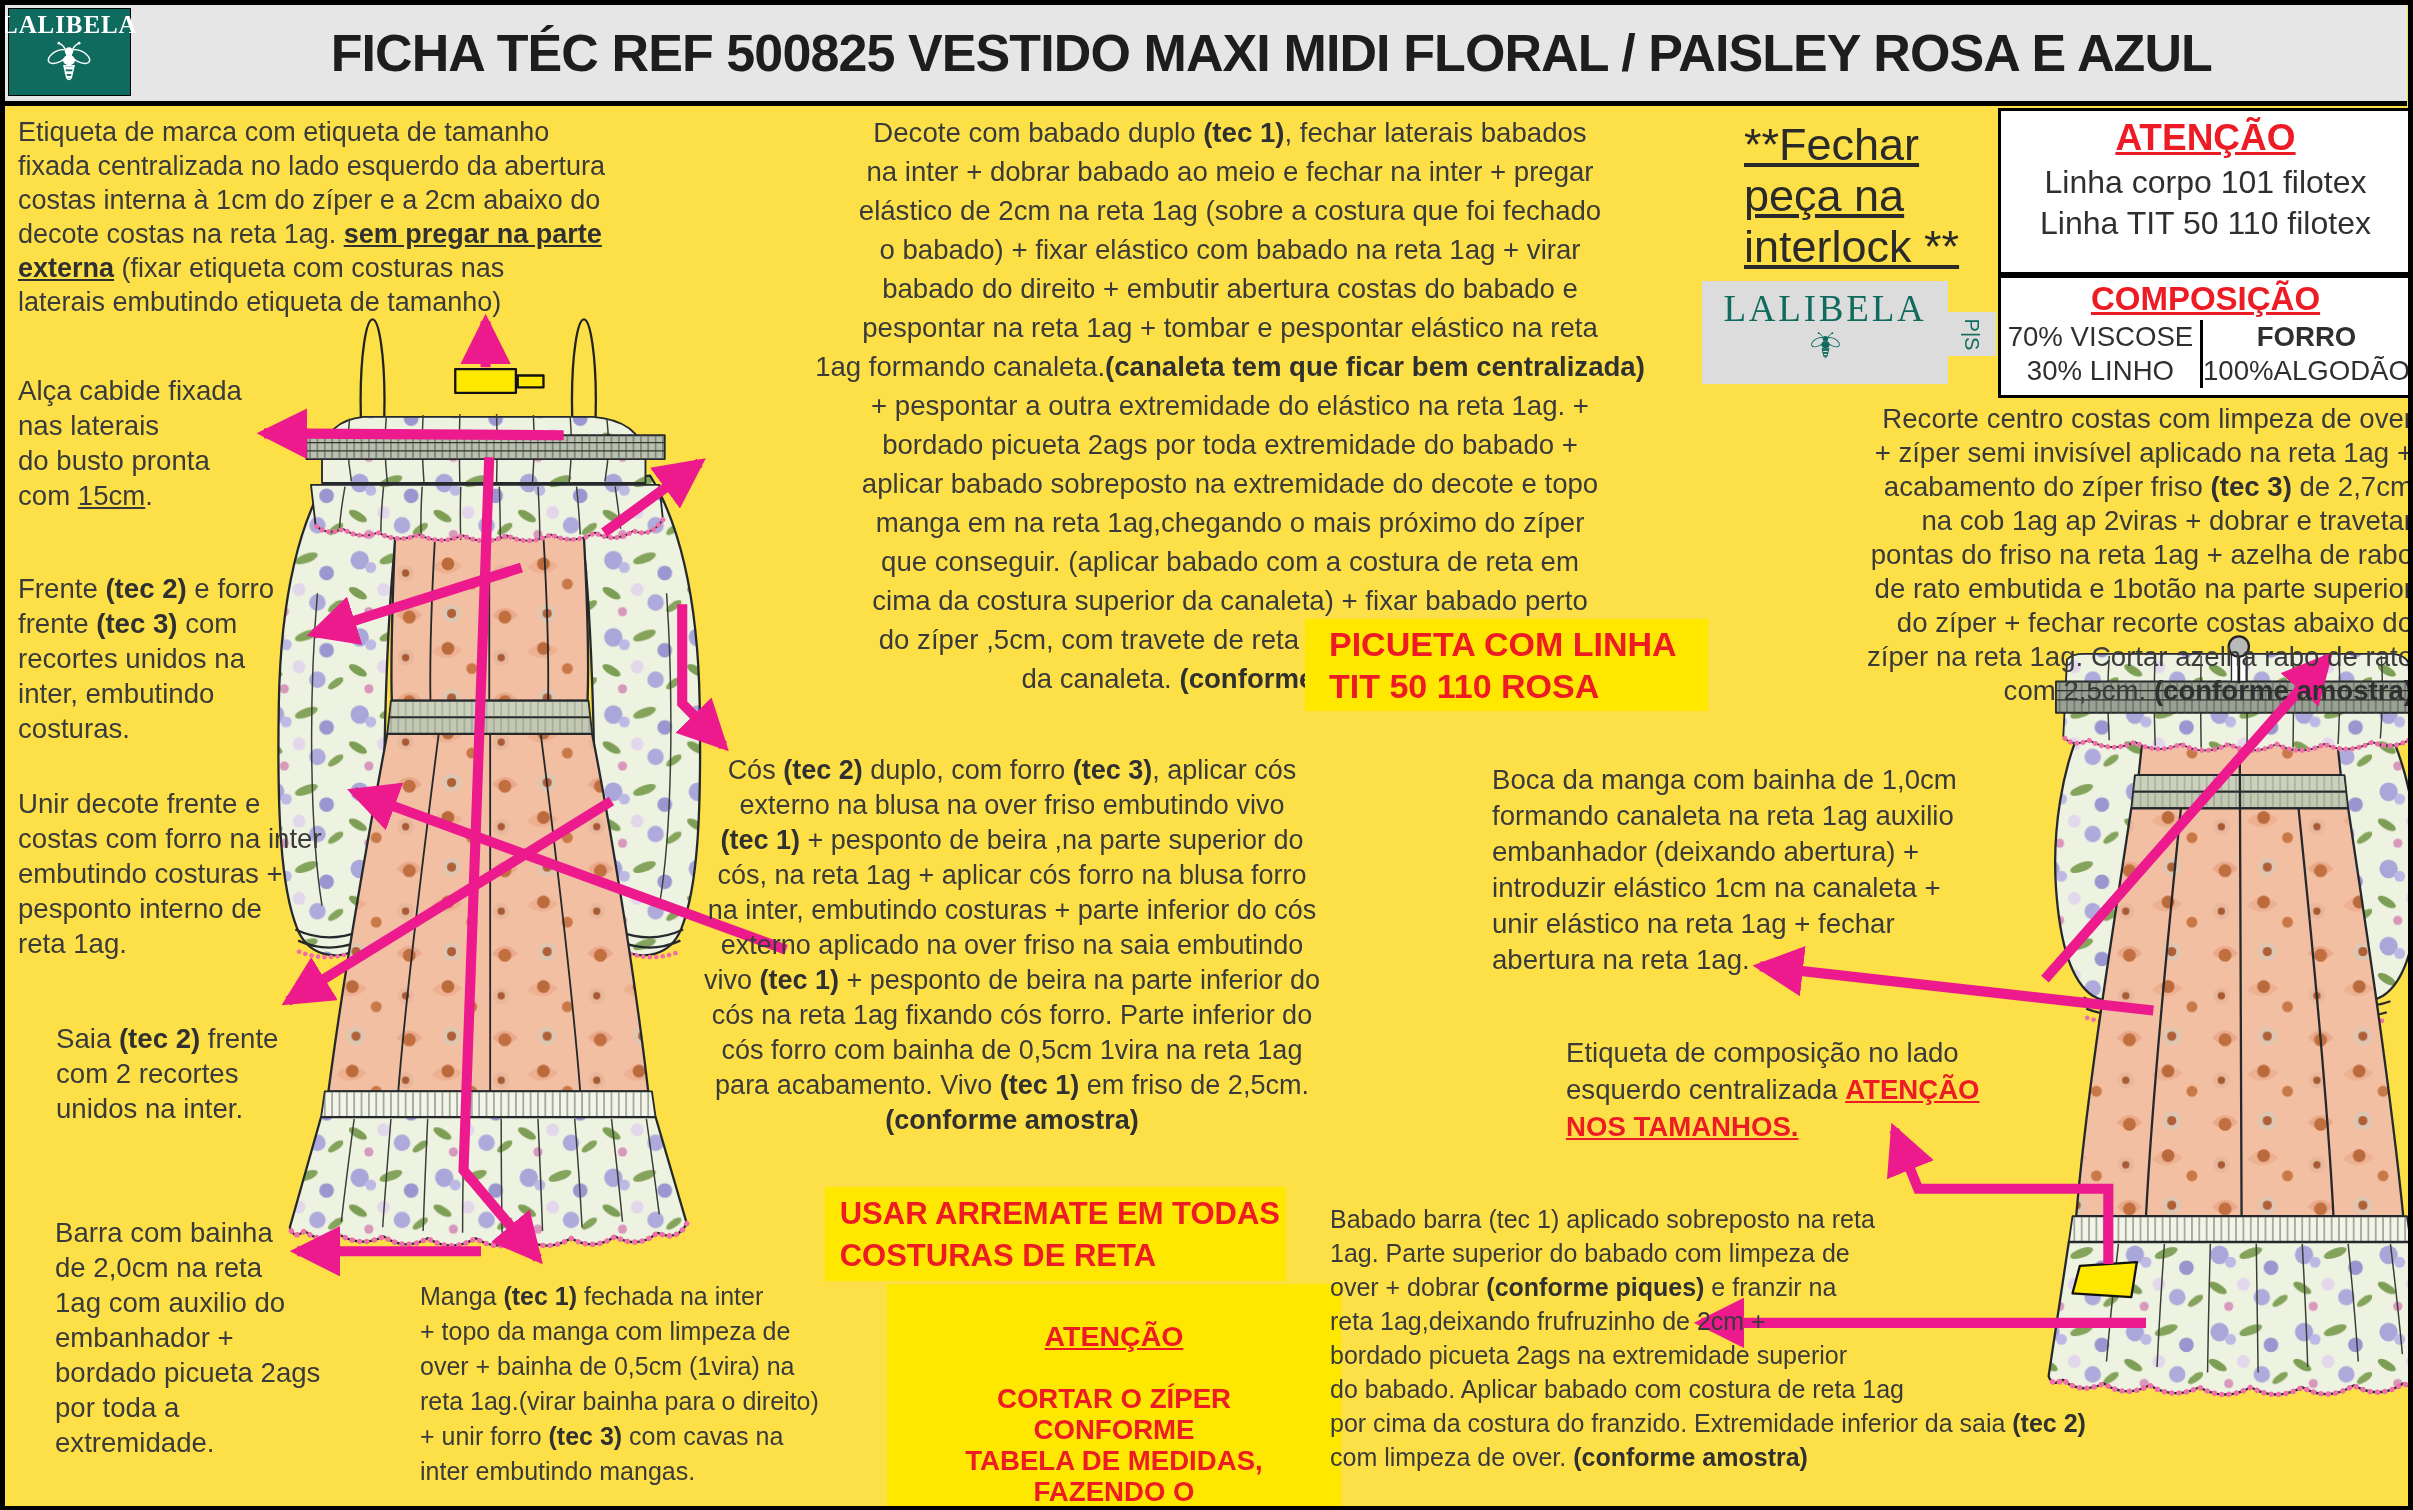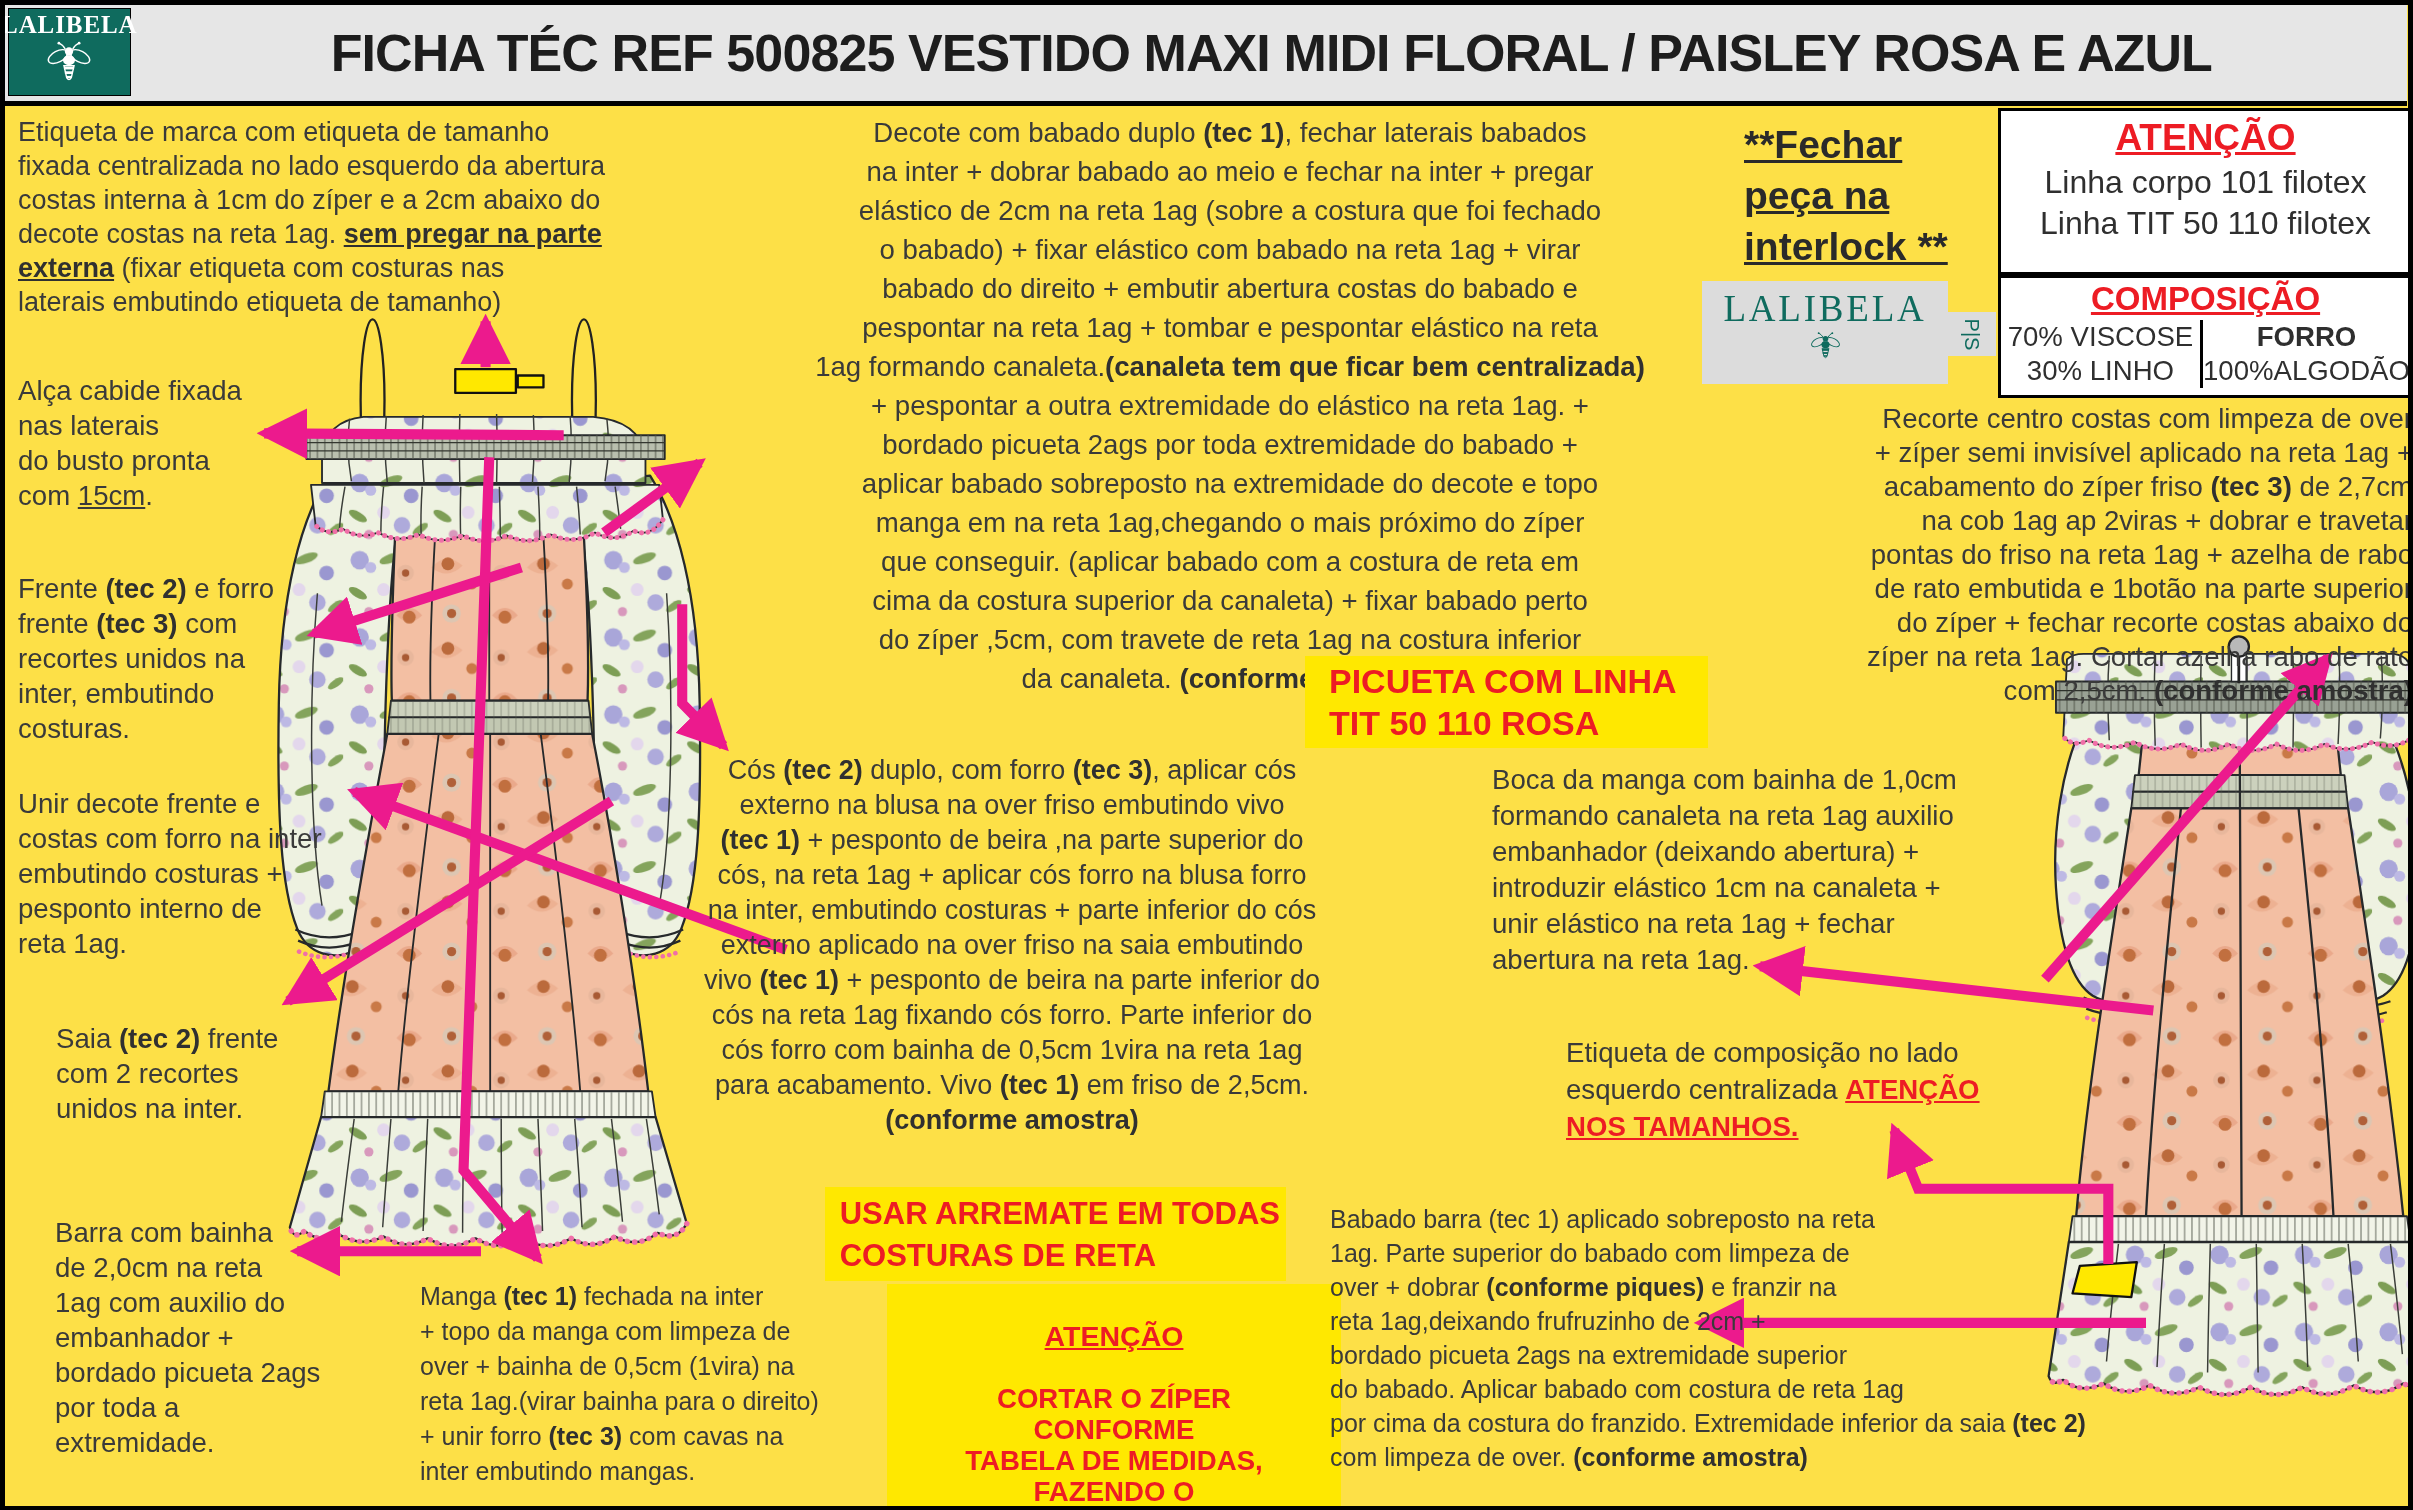--- a/index.html
+++ b/index.html
@@ -23,22 +23,22 @@
   .seg-ru{color:#ed1c24;font-weight:700;text-decoration:underline;}
   .center{text-align:center;}
   .right{text-align:right;}
   
   .ybox{position:absolute;background:#ffe800;color:#ed1c24;font-weight:700;white-space:pre-line;z-index:3;}
   
   .info-box{position:absolute;border:3.7px solid #000;background:#fff;text-align:center;
             box-sizing:border-box;z-index:3;}
   .info-title{color:#ed1c24;font-weight:700;text-decoration:underline;display:inline-block;}
   
-  #fechar{position:absolute;left:1739px;top:114px;width:285px;font-size:39px;line-height:51px;
-          font-weight:700;color:#2a2a2a;text-decoration:underline;white-space:pre-line;z-index:3;}
+  #fechar{position:absolute;left:1739px;top:114px;width:285px;font-size:45px;line-height:51px;
+          font-weight:400;color:#2a2a2a;text-decoration:underline;white-space:pre-line;z-index:3;}
   #small-logo{position:absolute;left:1697px;top:276px;width:246px;height:103px;background:#dcdcdc;
           display:flex;flex-direction:column;align-items:center;color:#0f6b5e;z-index:3;}
   #small-logo .brand{font-family:"Liberation Serif",serif;font-size:37px;letter-spacing:2.8px;margin-top:5.5px;}
   #brand-mark{position:absolute;left:1943px;top:307px;width:48px;height:44px;background:#dcdcdc;
           color:#0f6b5e;display:flex;align-items:center;justify-content:center;font-size:20px;z-index:3;}
   #brand-mark span{display:inline-block;transform:rotate(90deg);}
   #comp-row{display:flex;margin-top:1.8px;}
   #comp-left{width:204px;font-size:27.6px;line-height:34px;white-space:pre-line;color:#2f2f2f;}
   #comp-right{flex:1;border-left:3.7px solid #000;font-size:27.6px;line-height:34px;color:#2f2f2f;}
   #art{position:absolute;left:0;top:0;z-index:1;}
@@ -270,21 +270,21 @@
 pespontar na reta 1ag + tombar e pespontar elástico na reta
 1ag formando canaleta.</span><span class="seg-b">(canaleta tem que ficar bem centralizada)</span><span>
 + pespontar a outra extremidade do elástico na reta 1ag. +
 bordado picueta 2ags por toda extremidade do babado +
 aplicar babado sobreposto na extremidade do decote e topo
 manga em na reta 1ag,chegando o mais próximo do zíper
 que conseguir. (aplicar babado com a costura de reta em
 cima da costura superior da canaleta) + fixar babado perto
 do zíper ,5cm, com travete de reta 1ag na costura inferior
 da canaleta. </span><span class="seg-b">(conforme amostra)</span></div>
-  <div class="ybox" style="left:1300px;top:651px;width:403px;height:92px;font-size:34px;line-height:42px;padding:3.7px 0 0 24px;box-sizing:border-box;">PICUETA COM LINHA
+  <div class="ybox" style="left:1300px;top:614px;width:403px;height:92px;font-size:34px;line-height:42px;padding:3.7px 0 0 24px;box-sizing:border-box;">PICUETA COM LINHA
 TIT 50 110 ROSA</div>
   <div class="p center" style="left:653px;top:748px;width:708px;font-size:27px;line-height:35px;"><span>Cós </span><span class="seg-b">(tec 2)</span><span> duplo, com forro </span><span class="seg-b">(tec 3)</span><span>, aplicar cós
 externo na blusa na over friso embutindo vivo
 </span><span class="seg-b">(tec 1)</span><span> + pesponto de beira ,na parte superior do
 cós, na reta 1ag + aplicar cós forro na blusa forro
 na inter, embutindo costuras + parte inferior do cós
 externo aplicado na over friso na saia embutindo
 vivo </span><span class="seg-b">(tec 1)</span><span> + pesponto de beira na parte inferior do
 cós na reta 1ag fixando cós forro. Parte inferior do
 cós forro com bainha de 0,5cm 1vira na reta 1ag

